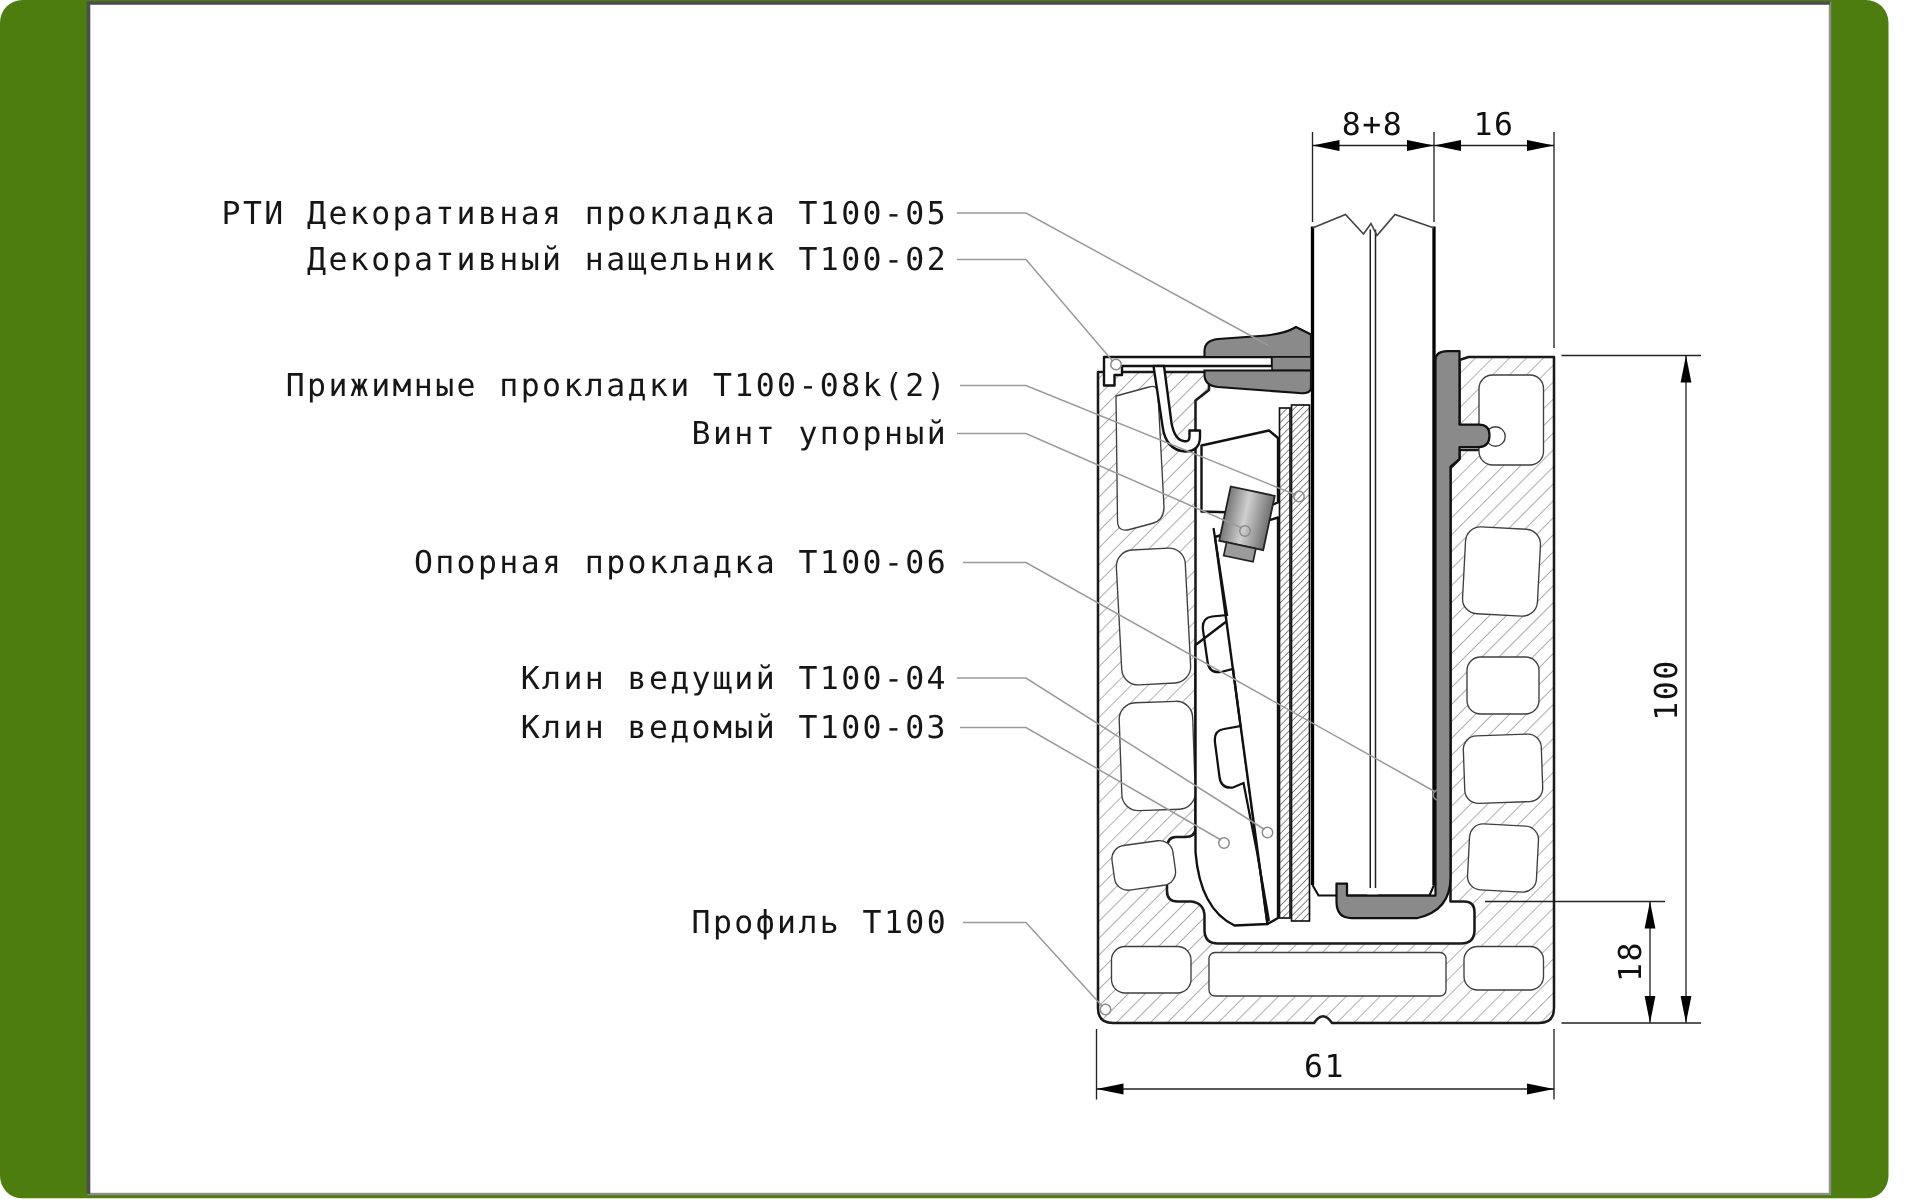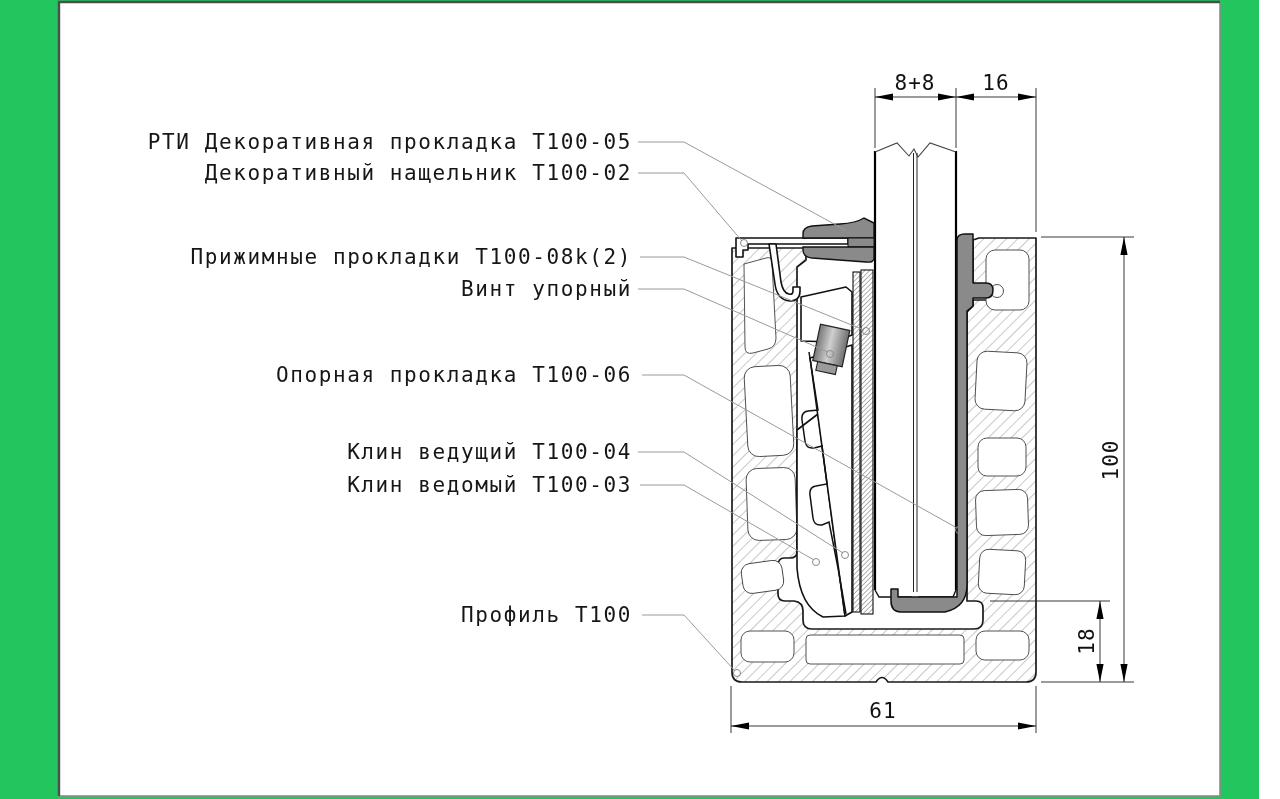--- a/index.html
+++ b/index.html
@@ -1,16 +1,16 @@
 <!DOCTYPE html>
 <html><head>
 <meta charset="utf-8">
 <style>
   html,body{margin:0;padding:0;background:#ffffff;}
-  .stage{position:relative;width:1259px;height:799px;background:#22c55e;overflow:hidden;}
+  .stage{position:relative;width:1259px;height:799px;background:#4d7c0f;overflow:hidden;border-radius:15px;}
   svg{position:absolute;left:0;top:0;}
   .cad-label{font-family:"DejaVu Sans Mono",monospace;font-size:21px;letter-spacing:1.6px;fill:#161616;}
   .cad-dim{font-family:"DejaVu Sans Mono",monospace;font-size:21px;letter-spacing:1px;fill:#111;}
   .pocket{fill:#ffffff;stroke:#3f3f3f;stroke-width:0.9;}
   .comp-white{fill:#ffffff;stroke:#111;stroke-width:1.6;stroke-linejoin:round;}
   .leader{stroke:#9a9a9a;stroke-width:1;fill:none;}
   .leader-dot{fill:none;stroke:#8a8a8a;stroke-width:1;}
   .dimline{stroke:#222;stroke-width:0.9;fill:none;}
   .arrow{fill:#000;stroke:none;}
 </style>

